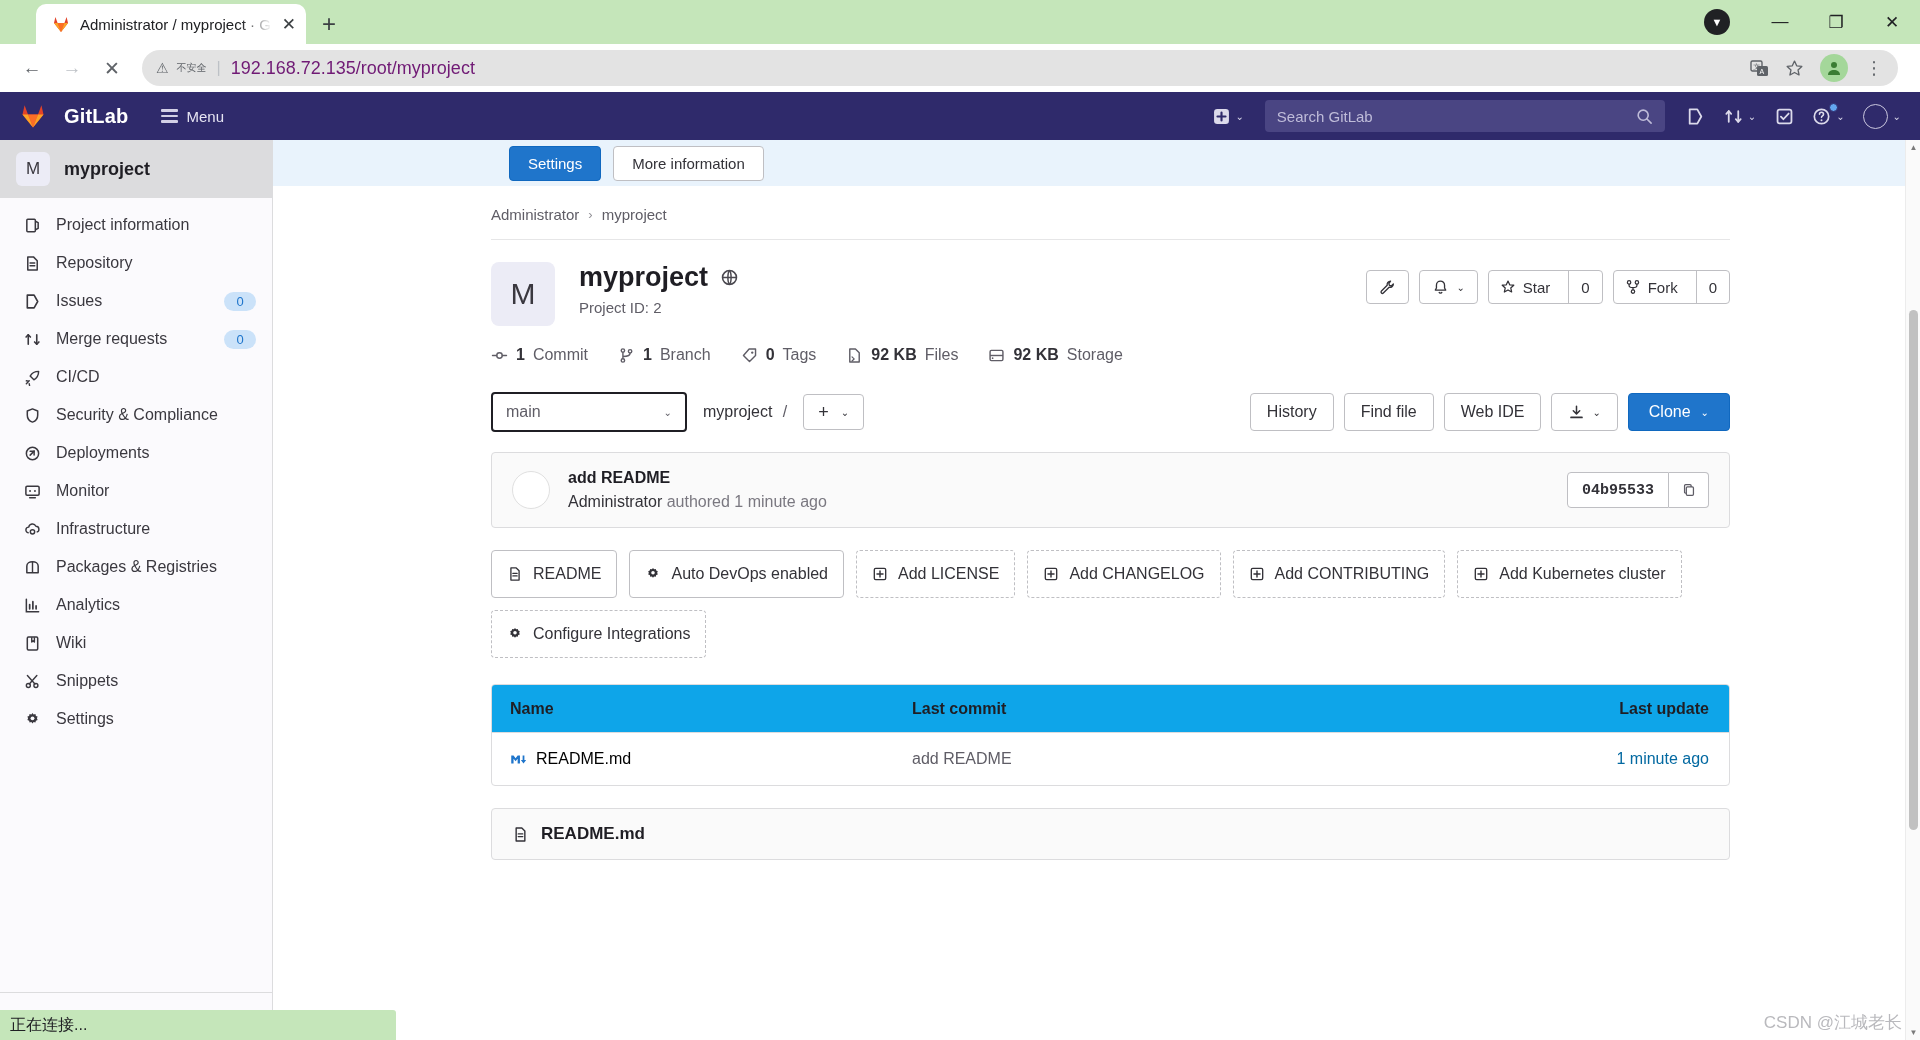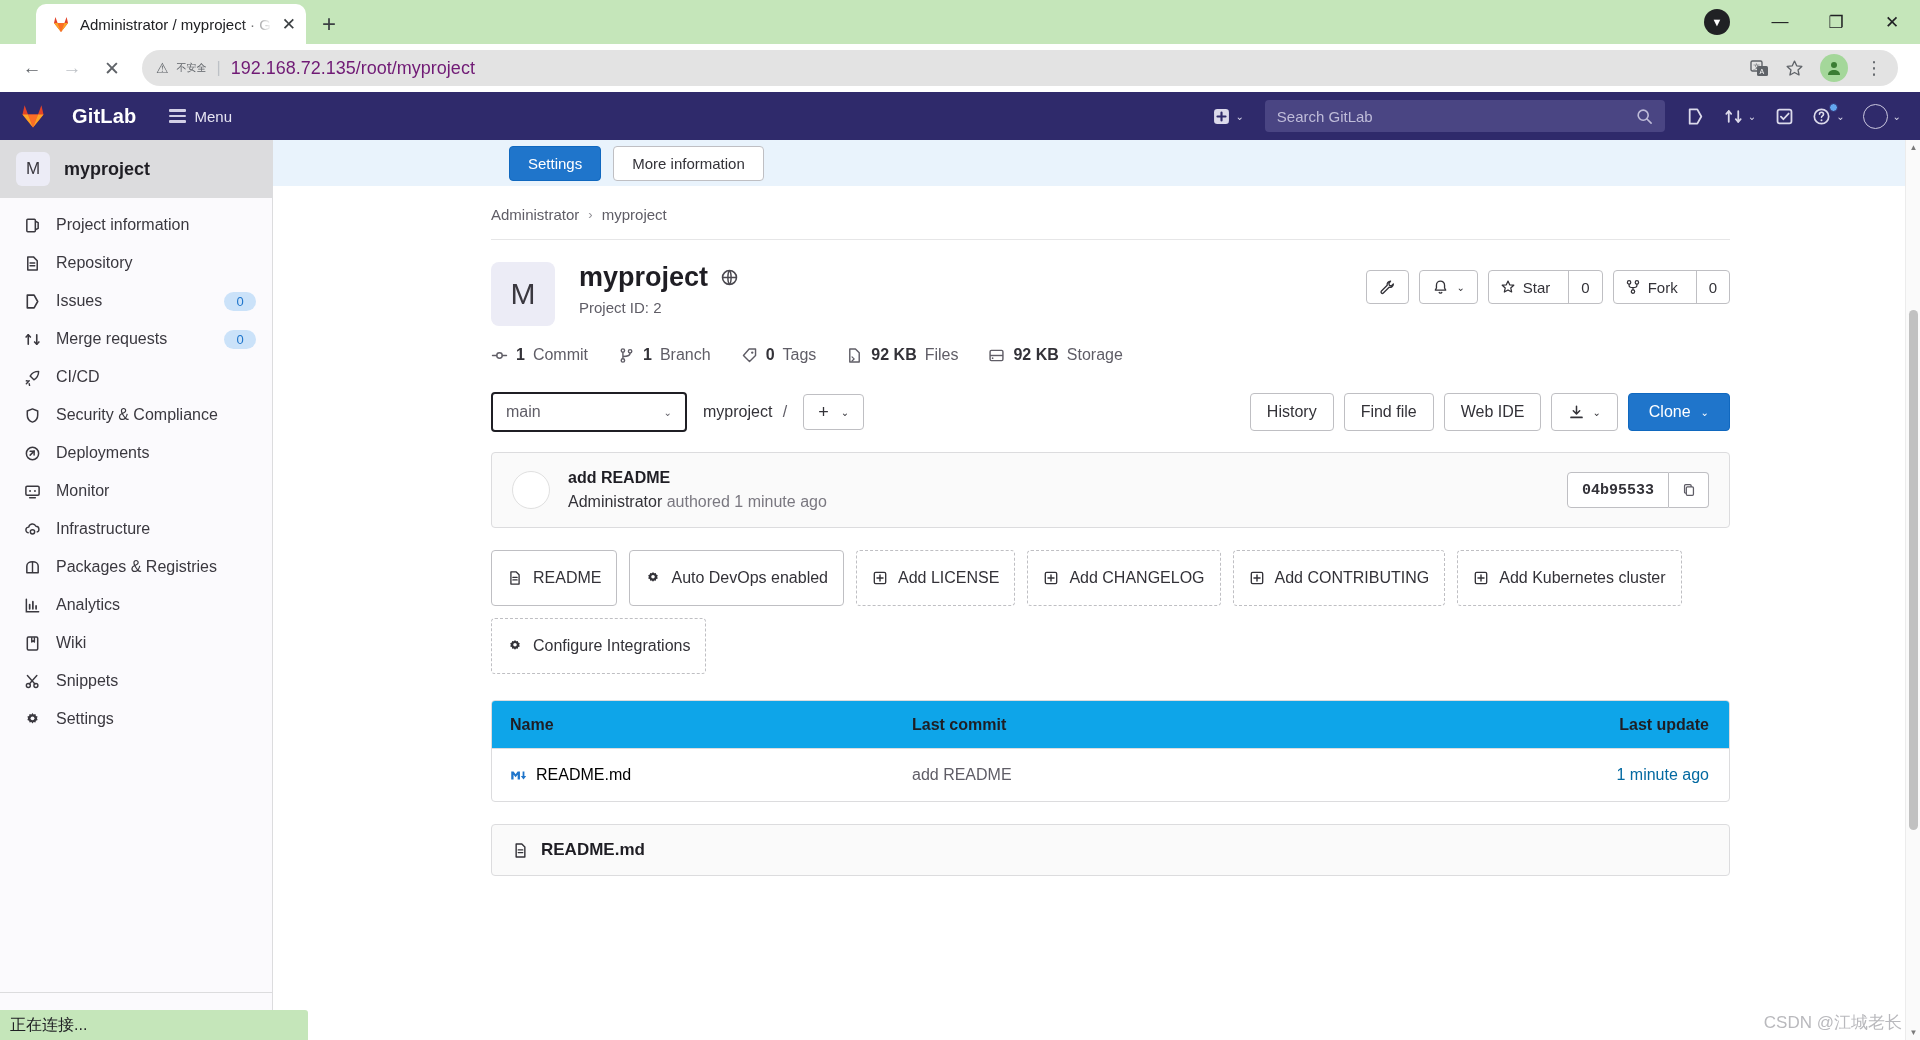--- a/index.html
+++ b/index.html
@@ -62,21 +62,21 @@
     width: 28px; height: 28px; border-radius: 50%; background: #a4d79a;
     display: flex; align-items: center; justify-content: center; color: #196127;
   }
   .kebab { font-size: 18px; color: #5f6368; letter-spacing: 0; line-height: .6; text-align: center; width: 20px;}
 
   
   .gl-nav {
     height: 48px; background: #2f2a6b; display: flex; align-items: center;
     padding: 0 12px; color: #fff; position: relative;
   }
-  .gl-logo { display: flex; align-items: center; gap: 26px; padding: 0 8px; }
+  .gl-logo { display: flex; align-items: center; gap: 18px; padding: 0 8px; }
   .gl-logo-text { font-size: 20px; font-weight: bold; letter-spacing: .2px; }
   .gl-menu { display: flex; align-items: center; gap: 9px; margin-left: 24px; font-size: 15px; color: #e6e4f2;}
   .burger { display: flex; flex-direction: column; gap: 3px; }
   .burger span { display: block; width: 17px; height: 2.4px; background: #d3d0e6; border-radius: 1px; }
   .gl-nav-right { margin-left: auto; display: flex; align-items: center; gap: 4px; }
   .gl-icon-btn {
     height: 34px; min-width: 34px; display: flex; align-items: center;
     justify-content: center; gap: 5px; padding: 0 7px; border-radius: 4px;
     color: #dcdaeb; position: relative;
   }
@@ -207,21 +207,21 @@
     display: flex; align-items: center; padding: 0 14px; height: 36px;
   }
   .sha-copy {
     border: 1px solid #bfbfc3; border-left: none; border-radius: 0 4px 4px 0;
     background: #fff; width: 40px; height: 36px; display: flex;
     align-items: center; justify-content: center; color: #5f5d66;
   }
 
   .quick-actions { display: flex; flex-wrap: wrap; gap: 12px; margin-top: 22px; }
   .qbtn {
-    height: 56px; border-radius: 4px; display: flex; align-items: center;
+    height: 48px; border-radius: 4px; display: flex; align-items: center;
     gap: 10px; padding: 0 15px; font-size: 16px; color: #333238; background: #fff;
     border: 1px solid #bfbfc3;
   }
   .qbtn.dashed { border: 1px dashed #bfbfc3; }
 
   .files-table { margin-top: 26px; border: 1px solid #dcdcde; border-radius: 4px; overflow: hidden; }
   .ft-head {
     background: #0ea5e9; display: flex; align-items: center; height: 48px;
     border-bottom: 1px solid #dcdcde; font-size: 16px; font-weight: bold; color: #1f1e24;
   }
@@ -244,21 +244,21 @@
     position: absolute; right: 0; top: 0; width: 15px; height: 100%;
     background: #fafafa; border-left: 1px solid #ececec;
   }
   .scroll-thumb {
     position: absolute; left: 3px; width: 9px; border-radius: 5px; background: #c1c1c1;
   }
   .scroll-arrow { position: absolute; left: 0; width: 15px; height: 15px; display: flex; align-items: center; justify-content: center; font-size: 8px; color: #7a7a7a; }
 
   
   .status-bar {
-    position: absolute; left: 0; bottom: 0; height: 30px; width: 308px;
+    position: absolute; left: 0; bottom: 0; height: 30px; width: 396px;
     background: #c5e6ba; display: flex; align-items: center; padding-left: 10px;
     font-size: 16px; color: #202124; border-top-right-radius: 3px; z-index: 5;
   }
   .watermark {
     position: absolute; right: 18px; bottom: 6px; font-size: 17px;
     color: #b9b9bd; z-index: 5;
   }
   svg { display: block; }
 </style>
 </head>

